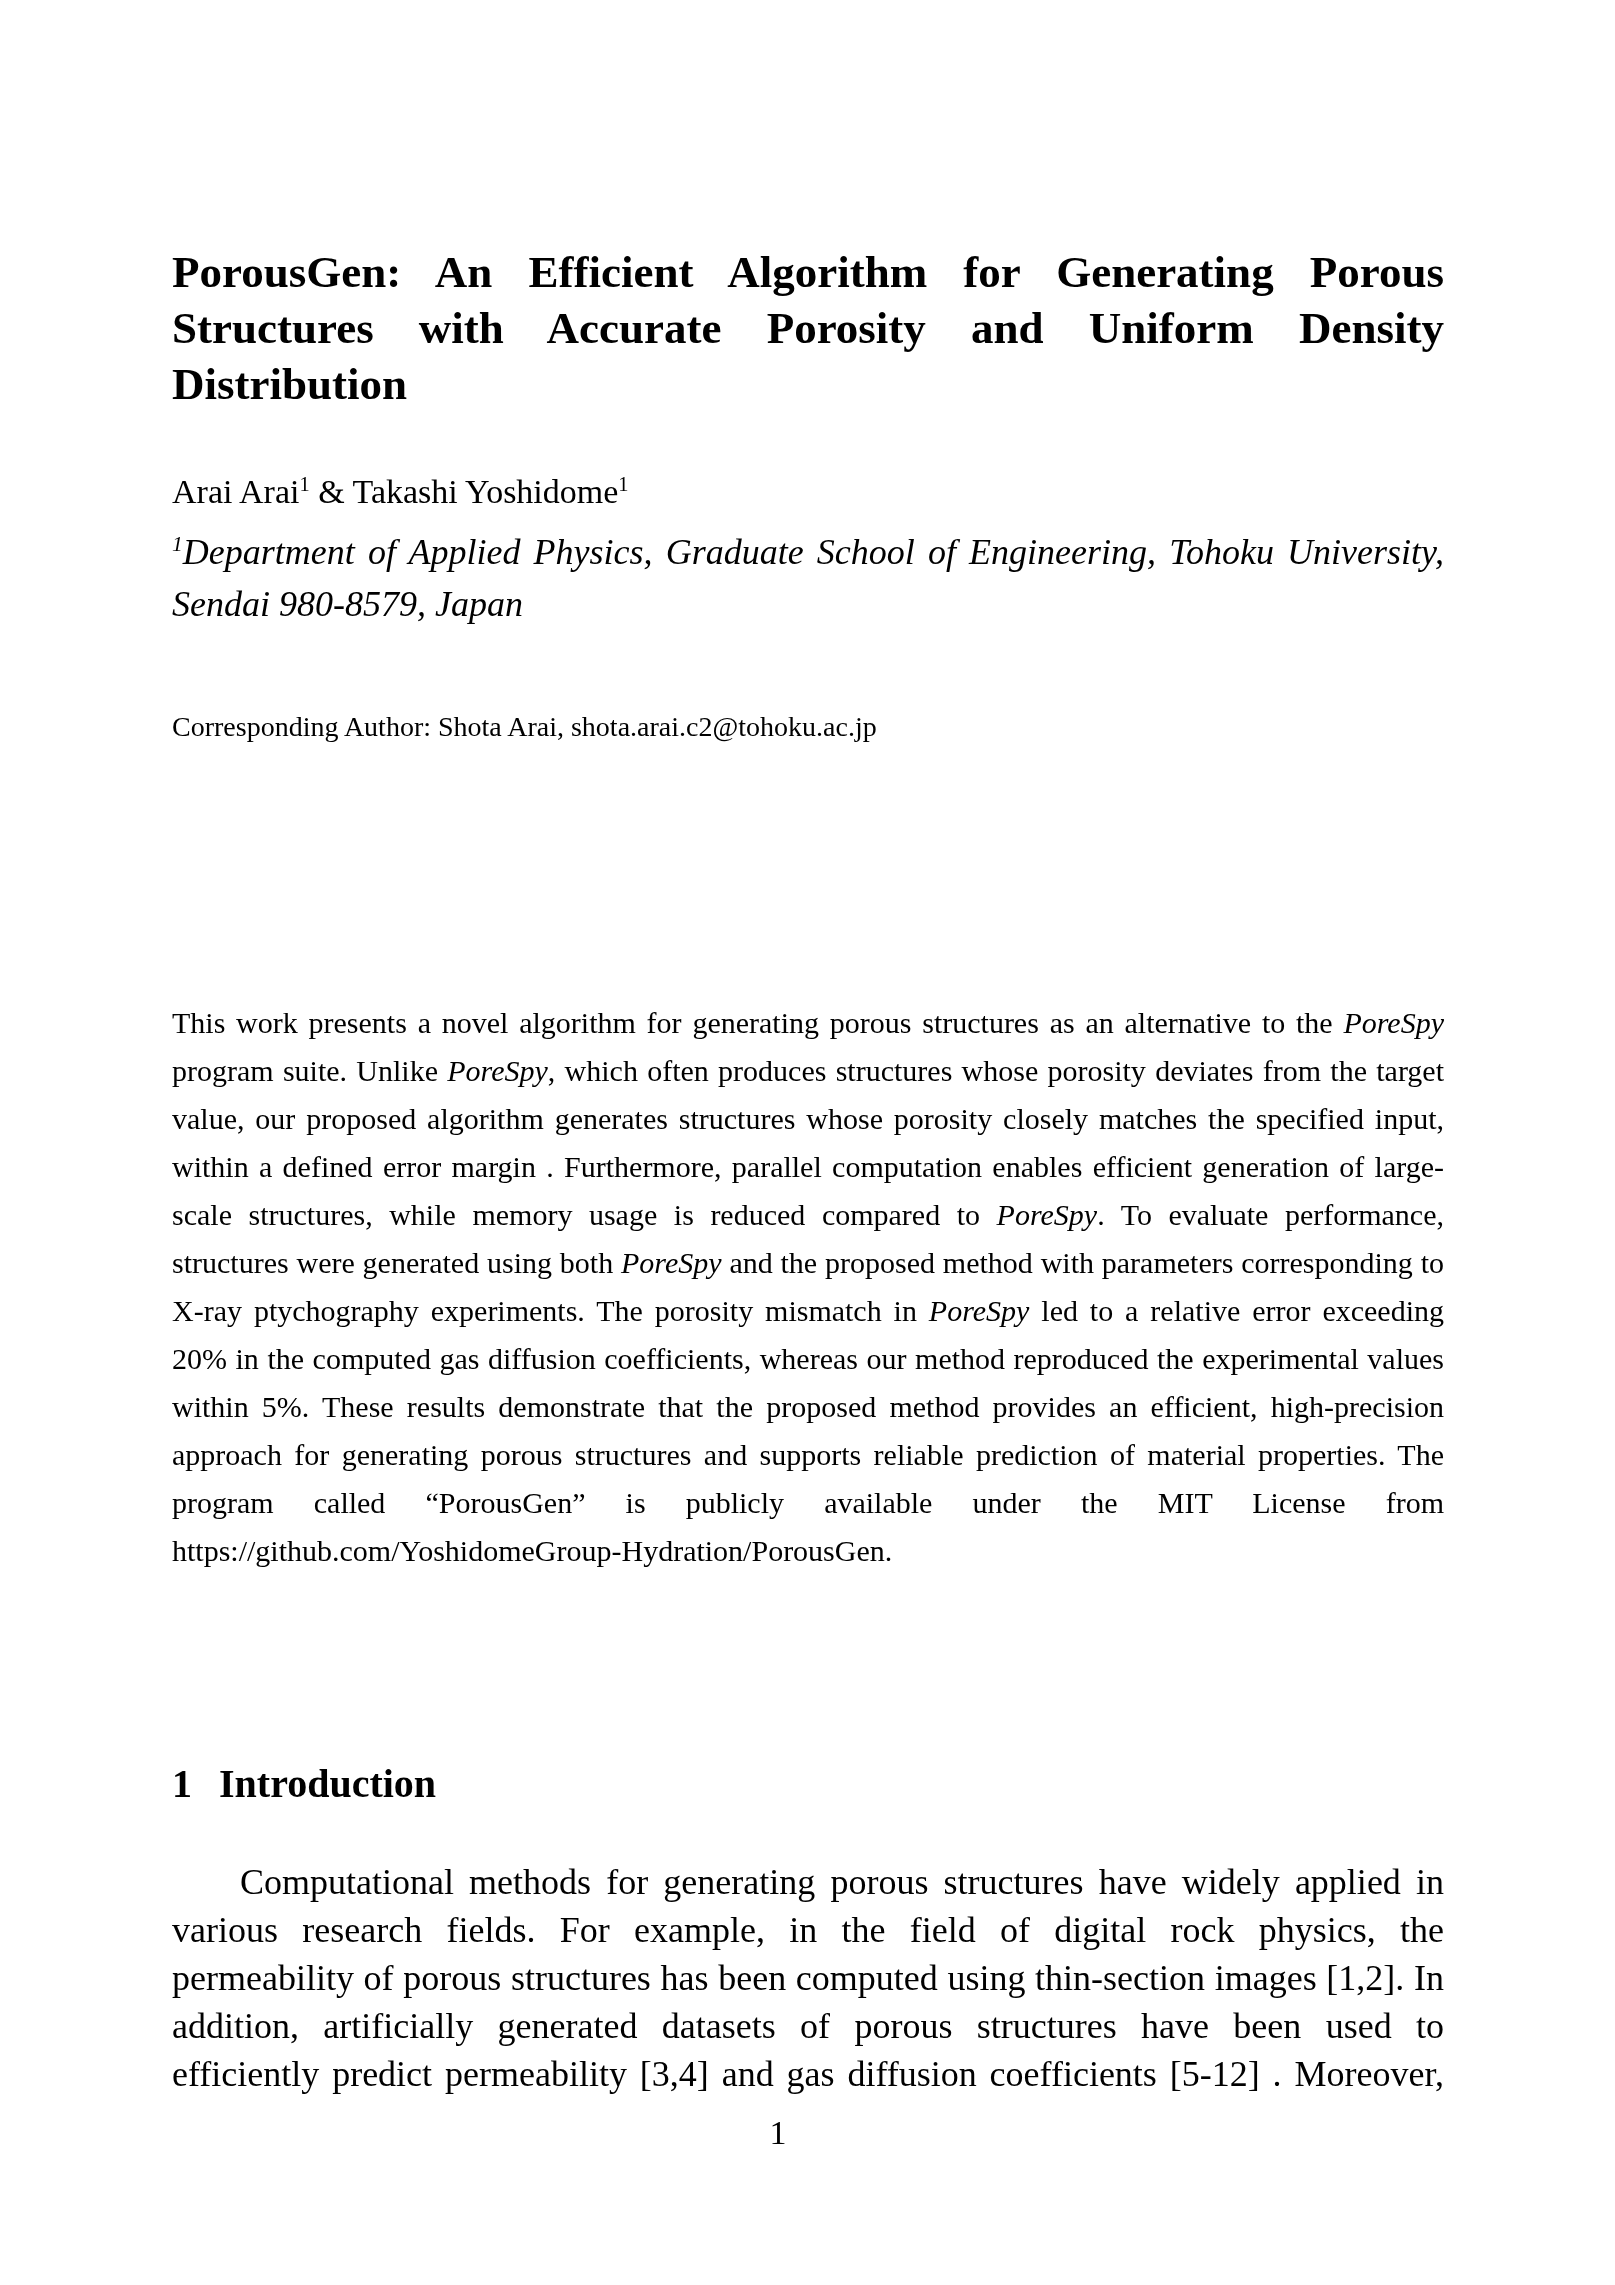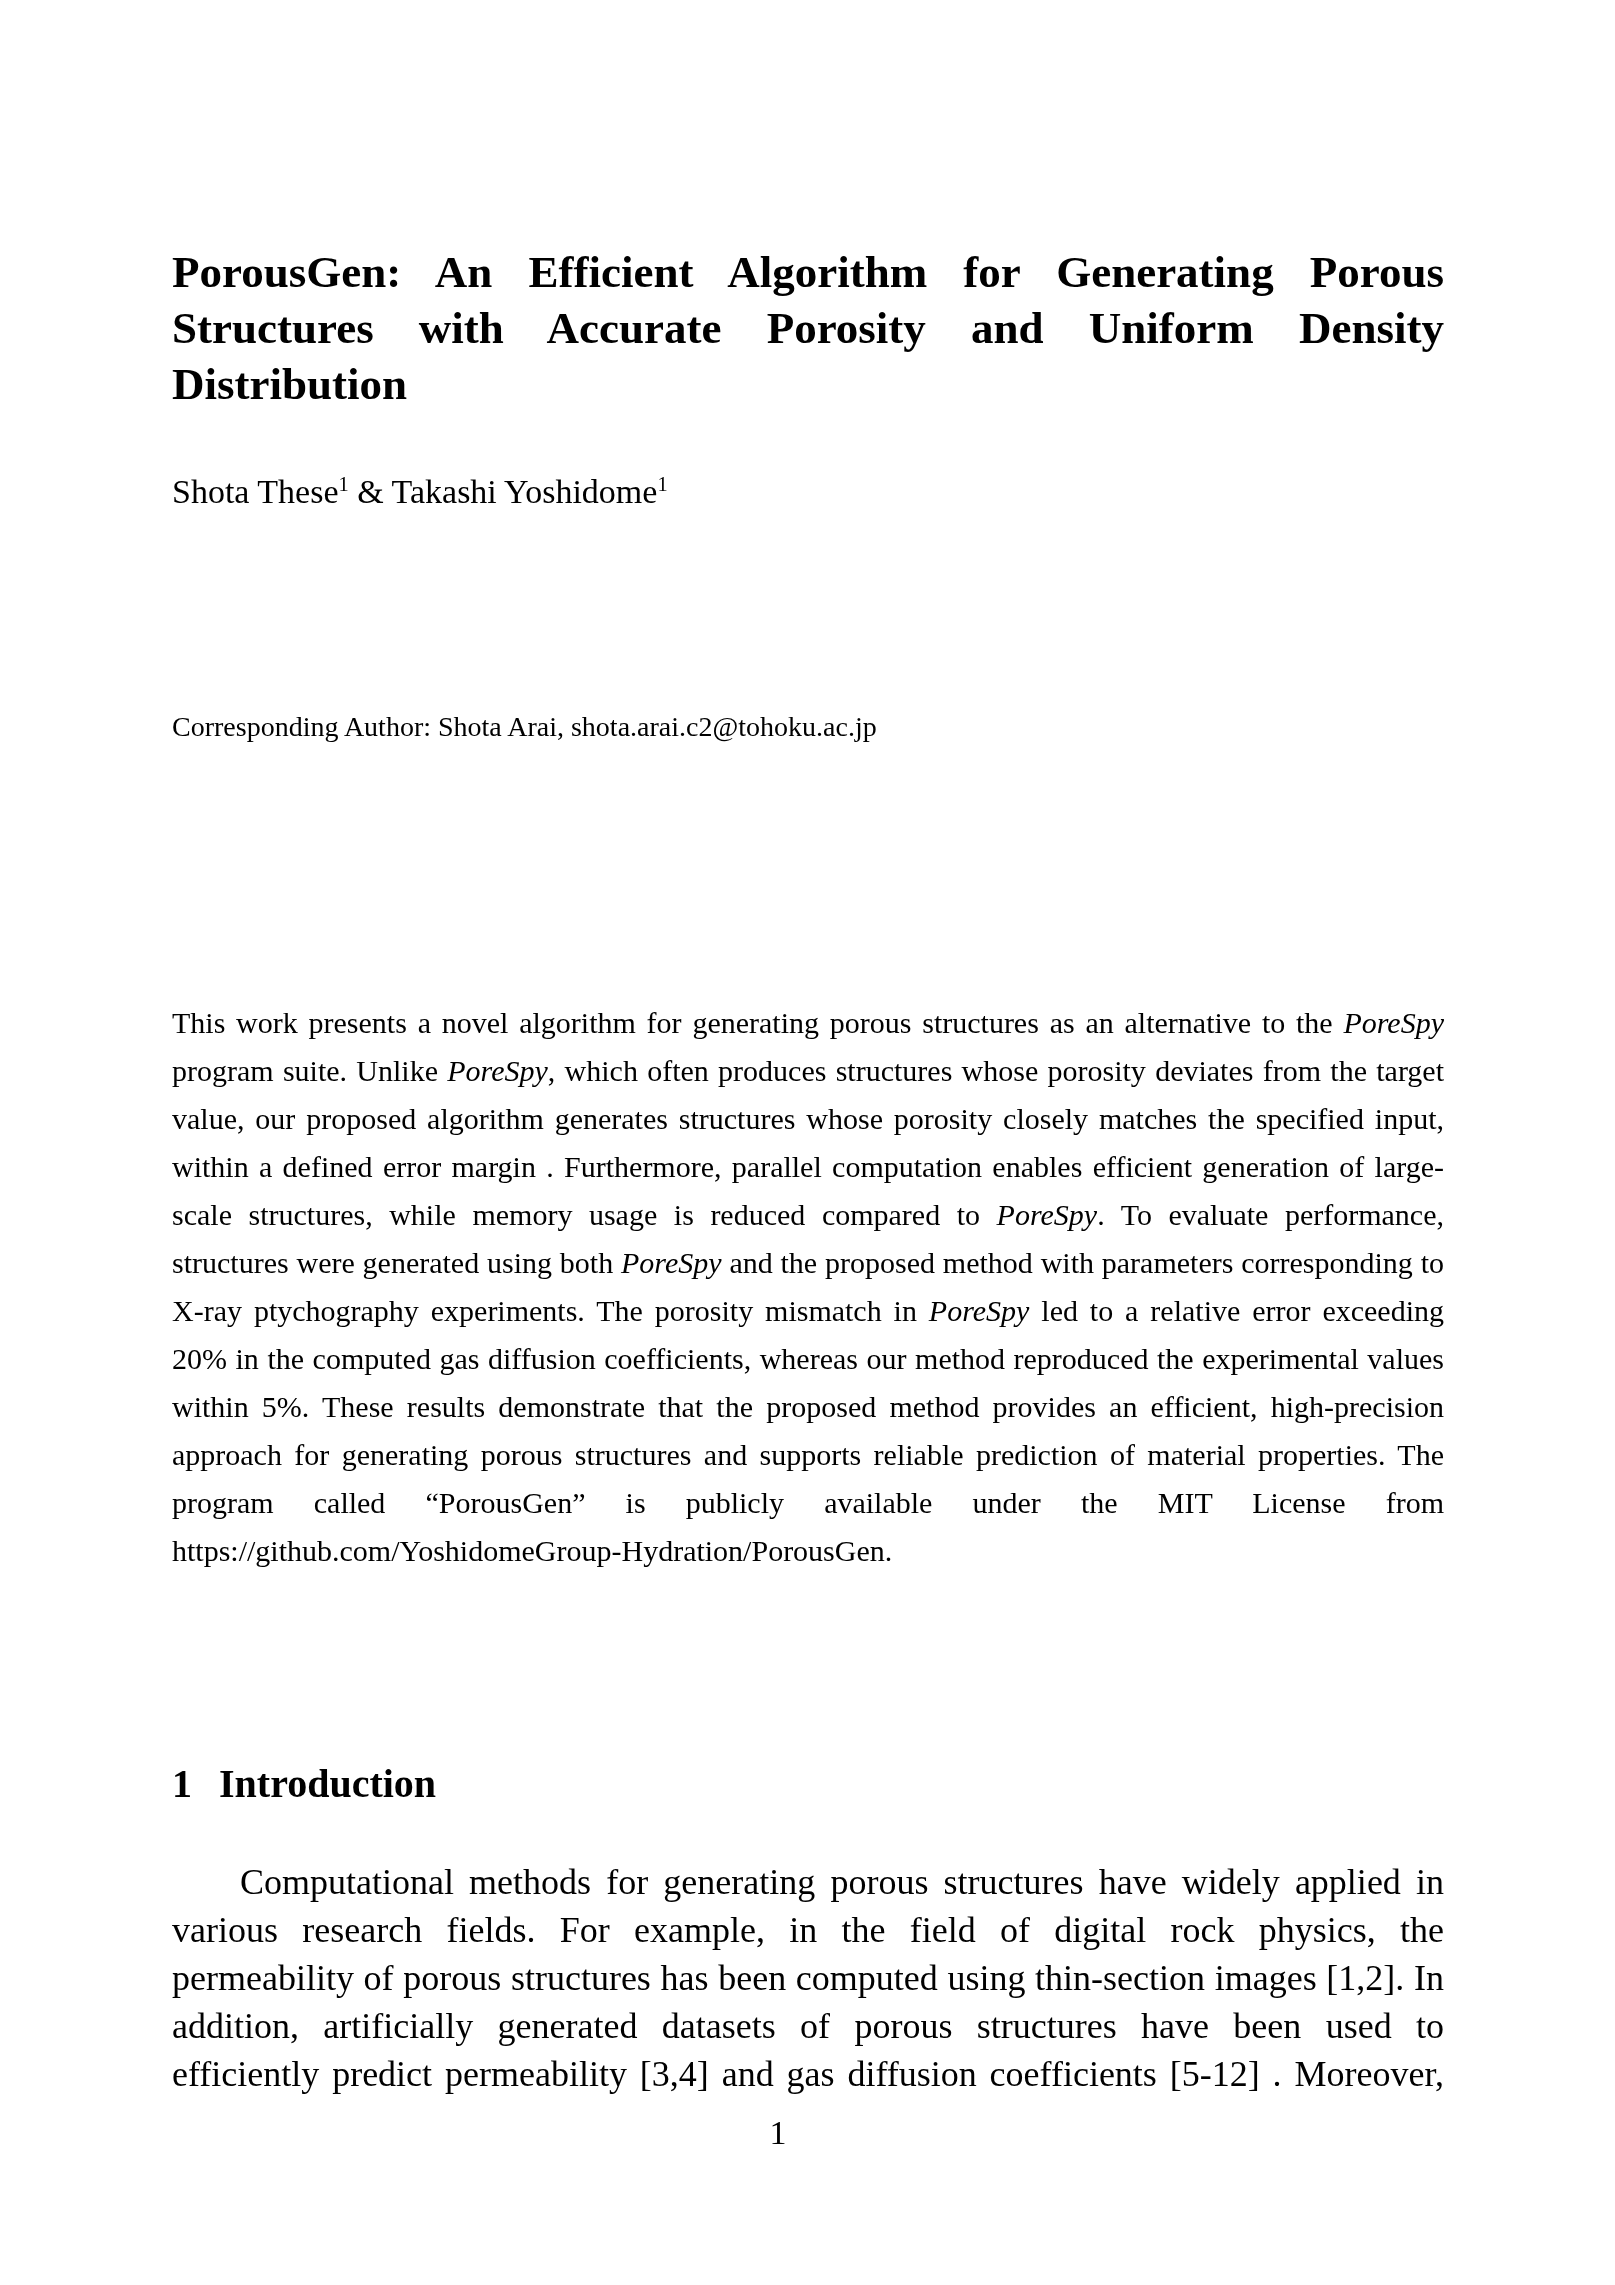--- a/index.html
+++ b/index.html
@@ -85,22 +85,23 @@
     line-height: 0;
   }
 </style>
 </head>
 <body>
 
 <div class="page">
 
   <h1 class="block title">PorousGen: An Efficient Algorithm for Generating Porous Structures with Accurate Porosity and Uniform Density Distribution</h1>
 
-  <p class="block authors"><span>Shota These</span><span class="sup">1</span><span> &amp; Takashi Yoshidome</span><span class="sup">1</span></p>
+  <p class="block authors"><span>Arai Arai</span><span class="sup">1</span><span> &amp; Takashi Yoshidome</span><span class="sup">1</span></p>
 
+  <p class="block affiliation"><span class="sup it">1</span><span class="it">Department of Applied Physics, Graduate School of Engineering, Tohoku University, Sendai 980-8579, Japan</span></p>
 
   <p class="block corresponding">Corresponding Author: Shota Arai, shota.arai.c2@tohoku.ac.jp</p>
 
 
   <p class="block abstract-body"><span>This work presents a novel algorithm for generating porous structures as an alternative to the </span><span class="it">PoreSpy</span><span> program suite. Unlike </span><span class="it">PoreSpy</span><span>, which often produces structures whose porosity deviates from the target value, our proposed algorithm generates structures whose porosity closely matches the specified input, within a defined error margin . Furthermore, parallel computation enables efficient generation of large-scale structures, while memory usage is reduced compared to </span><span class="it">PoreSpy</span><span>. To evaluate performance, structures were generated using both </span><span class="it">PoreSpy</span><span> and the proposed method with parameters corresponding to X-ray ptychography experiments. The porosity mismatch in </span><span class="it">PoreSpy</span><span> led to a relative error exceeding 20% in the computed gas diffusion coefficients, whereas our method reproduced the experimental values within 5%. These results demonstrate that the proposed method provides an efficient, high-precision approach for generating porous structures and supports reliable prediction of material properties. The program called “PorousGen” is publicly available under the MIT License from https://github.com/YoshidomeGroup-Hydration/PorousGen.</span></p>
 
   <h2 class="block section-heading">
     <span>1</span><span class="sec-label">Introduction</span>
   </h2>
 

